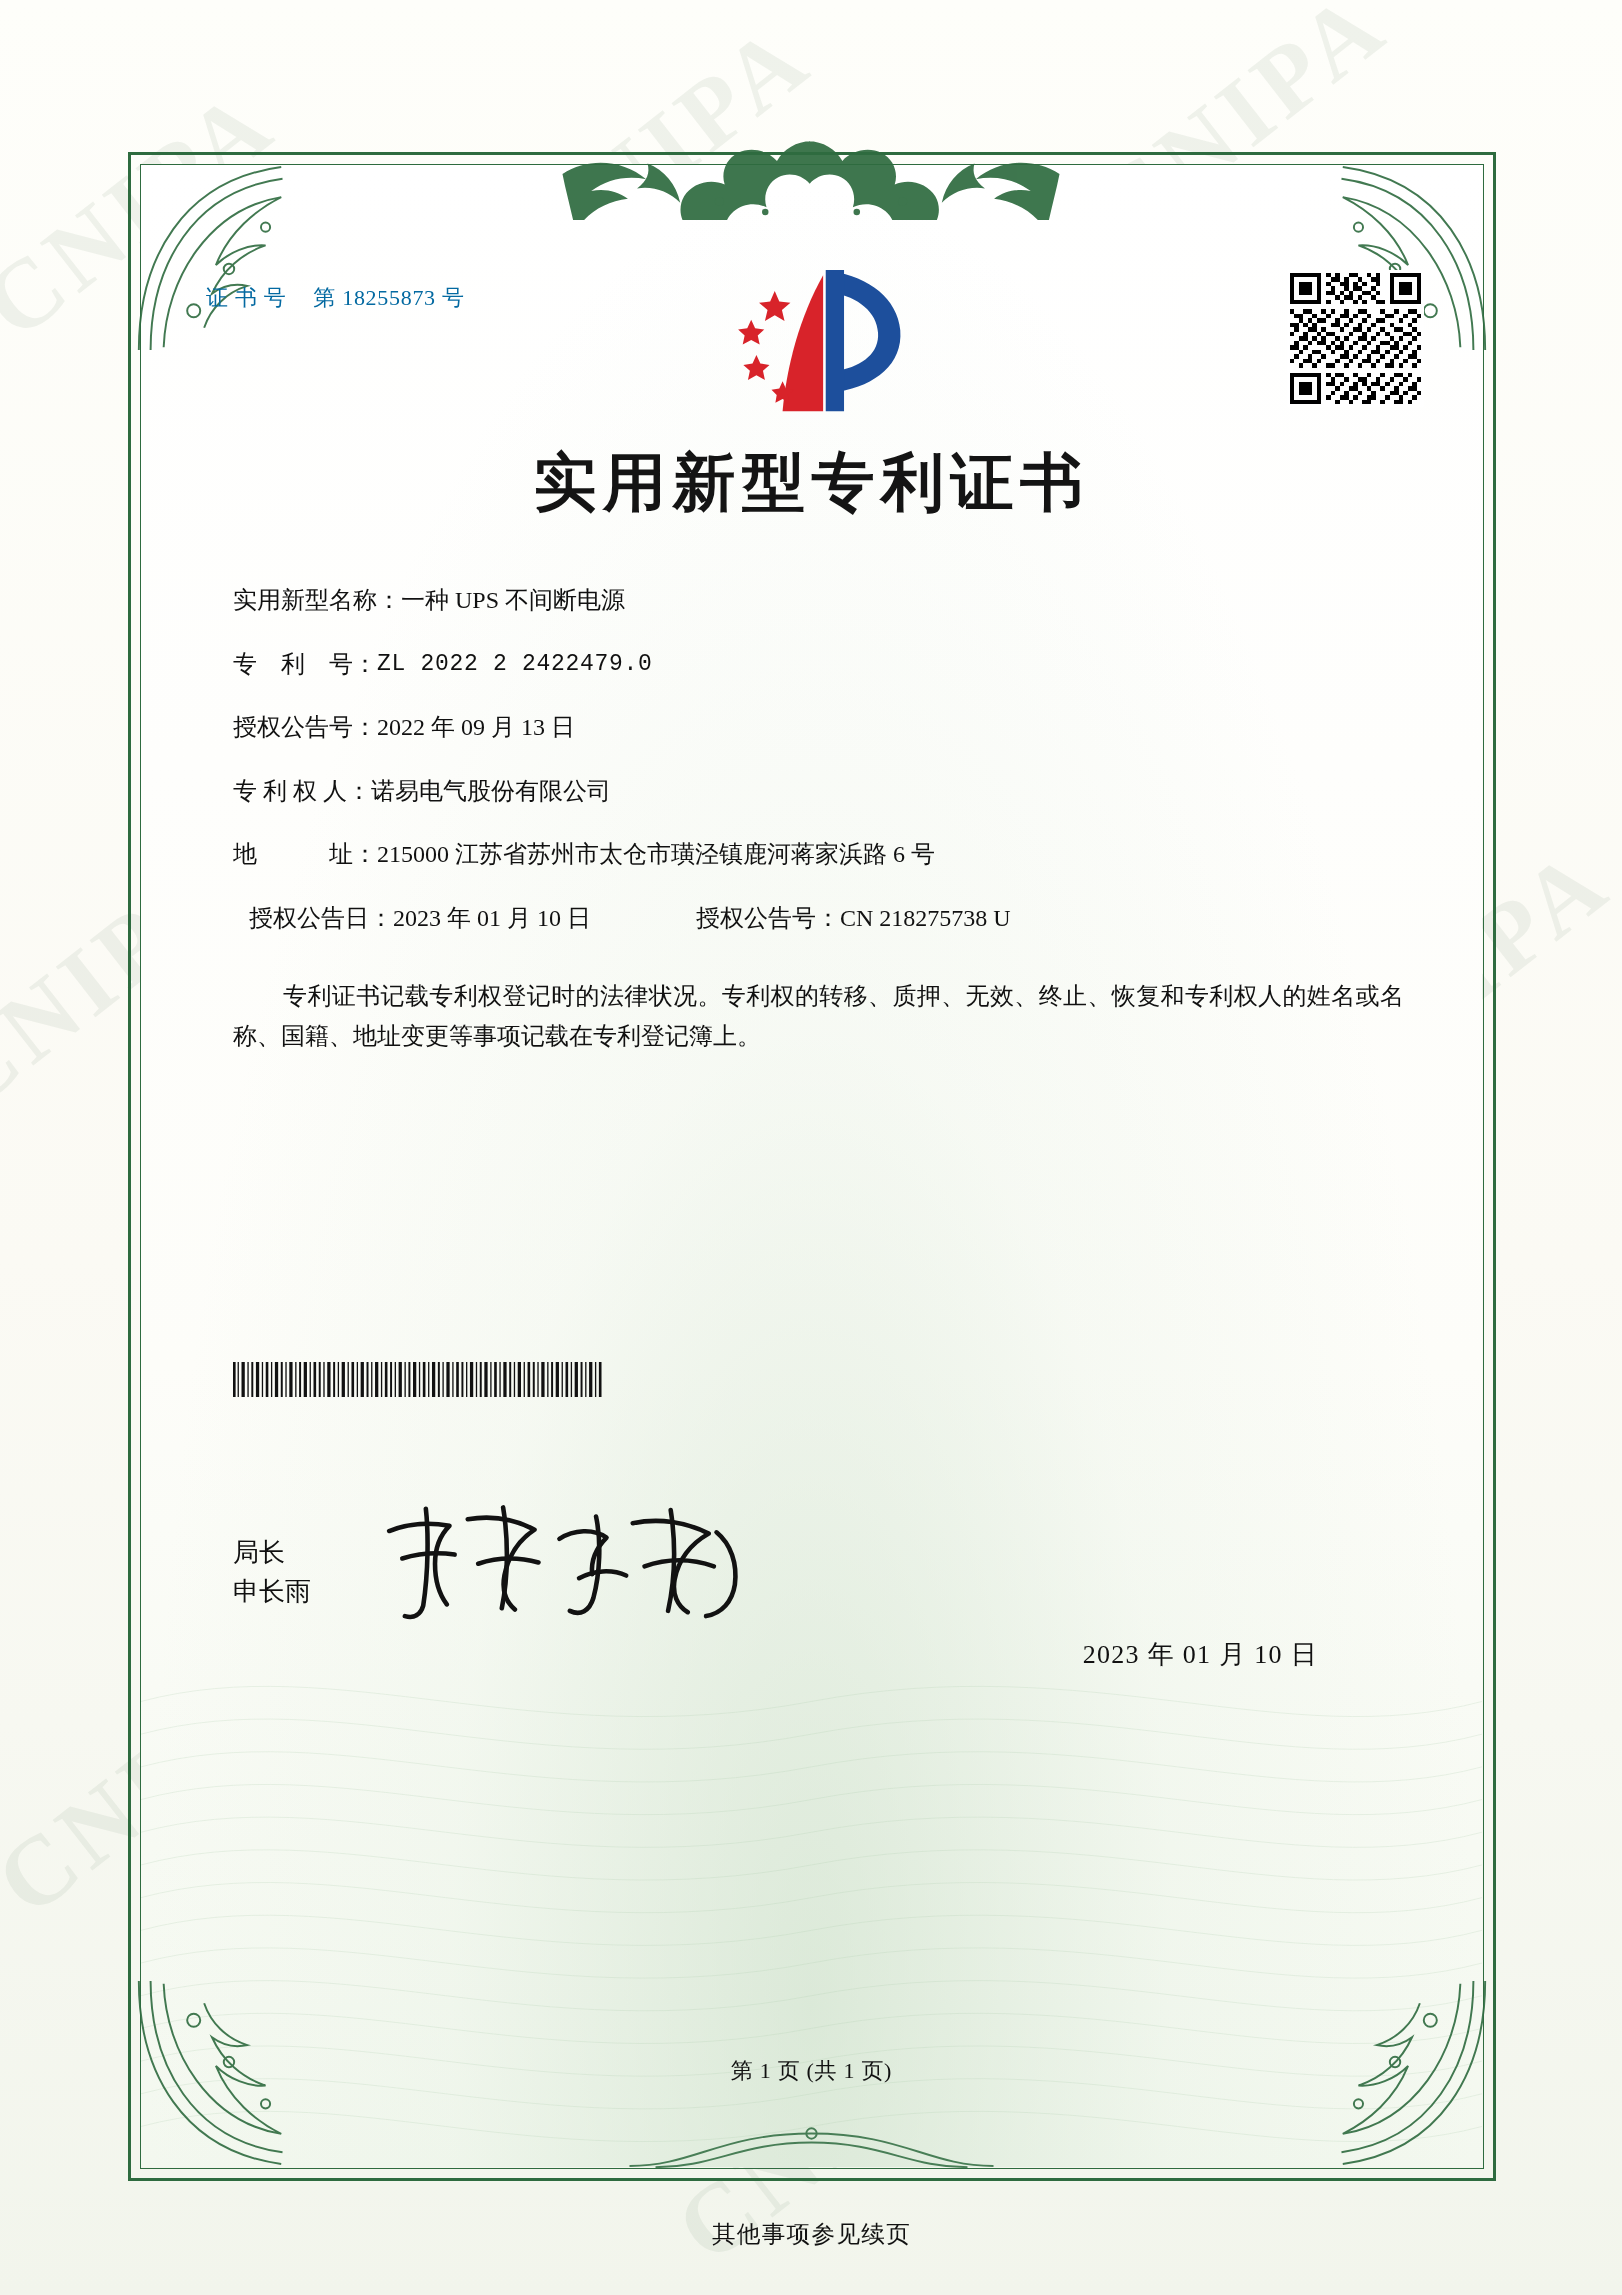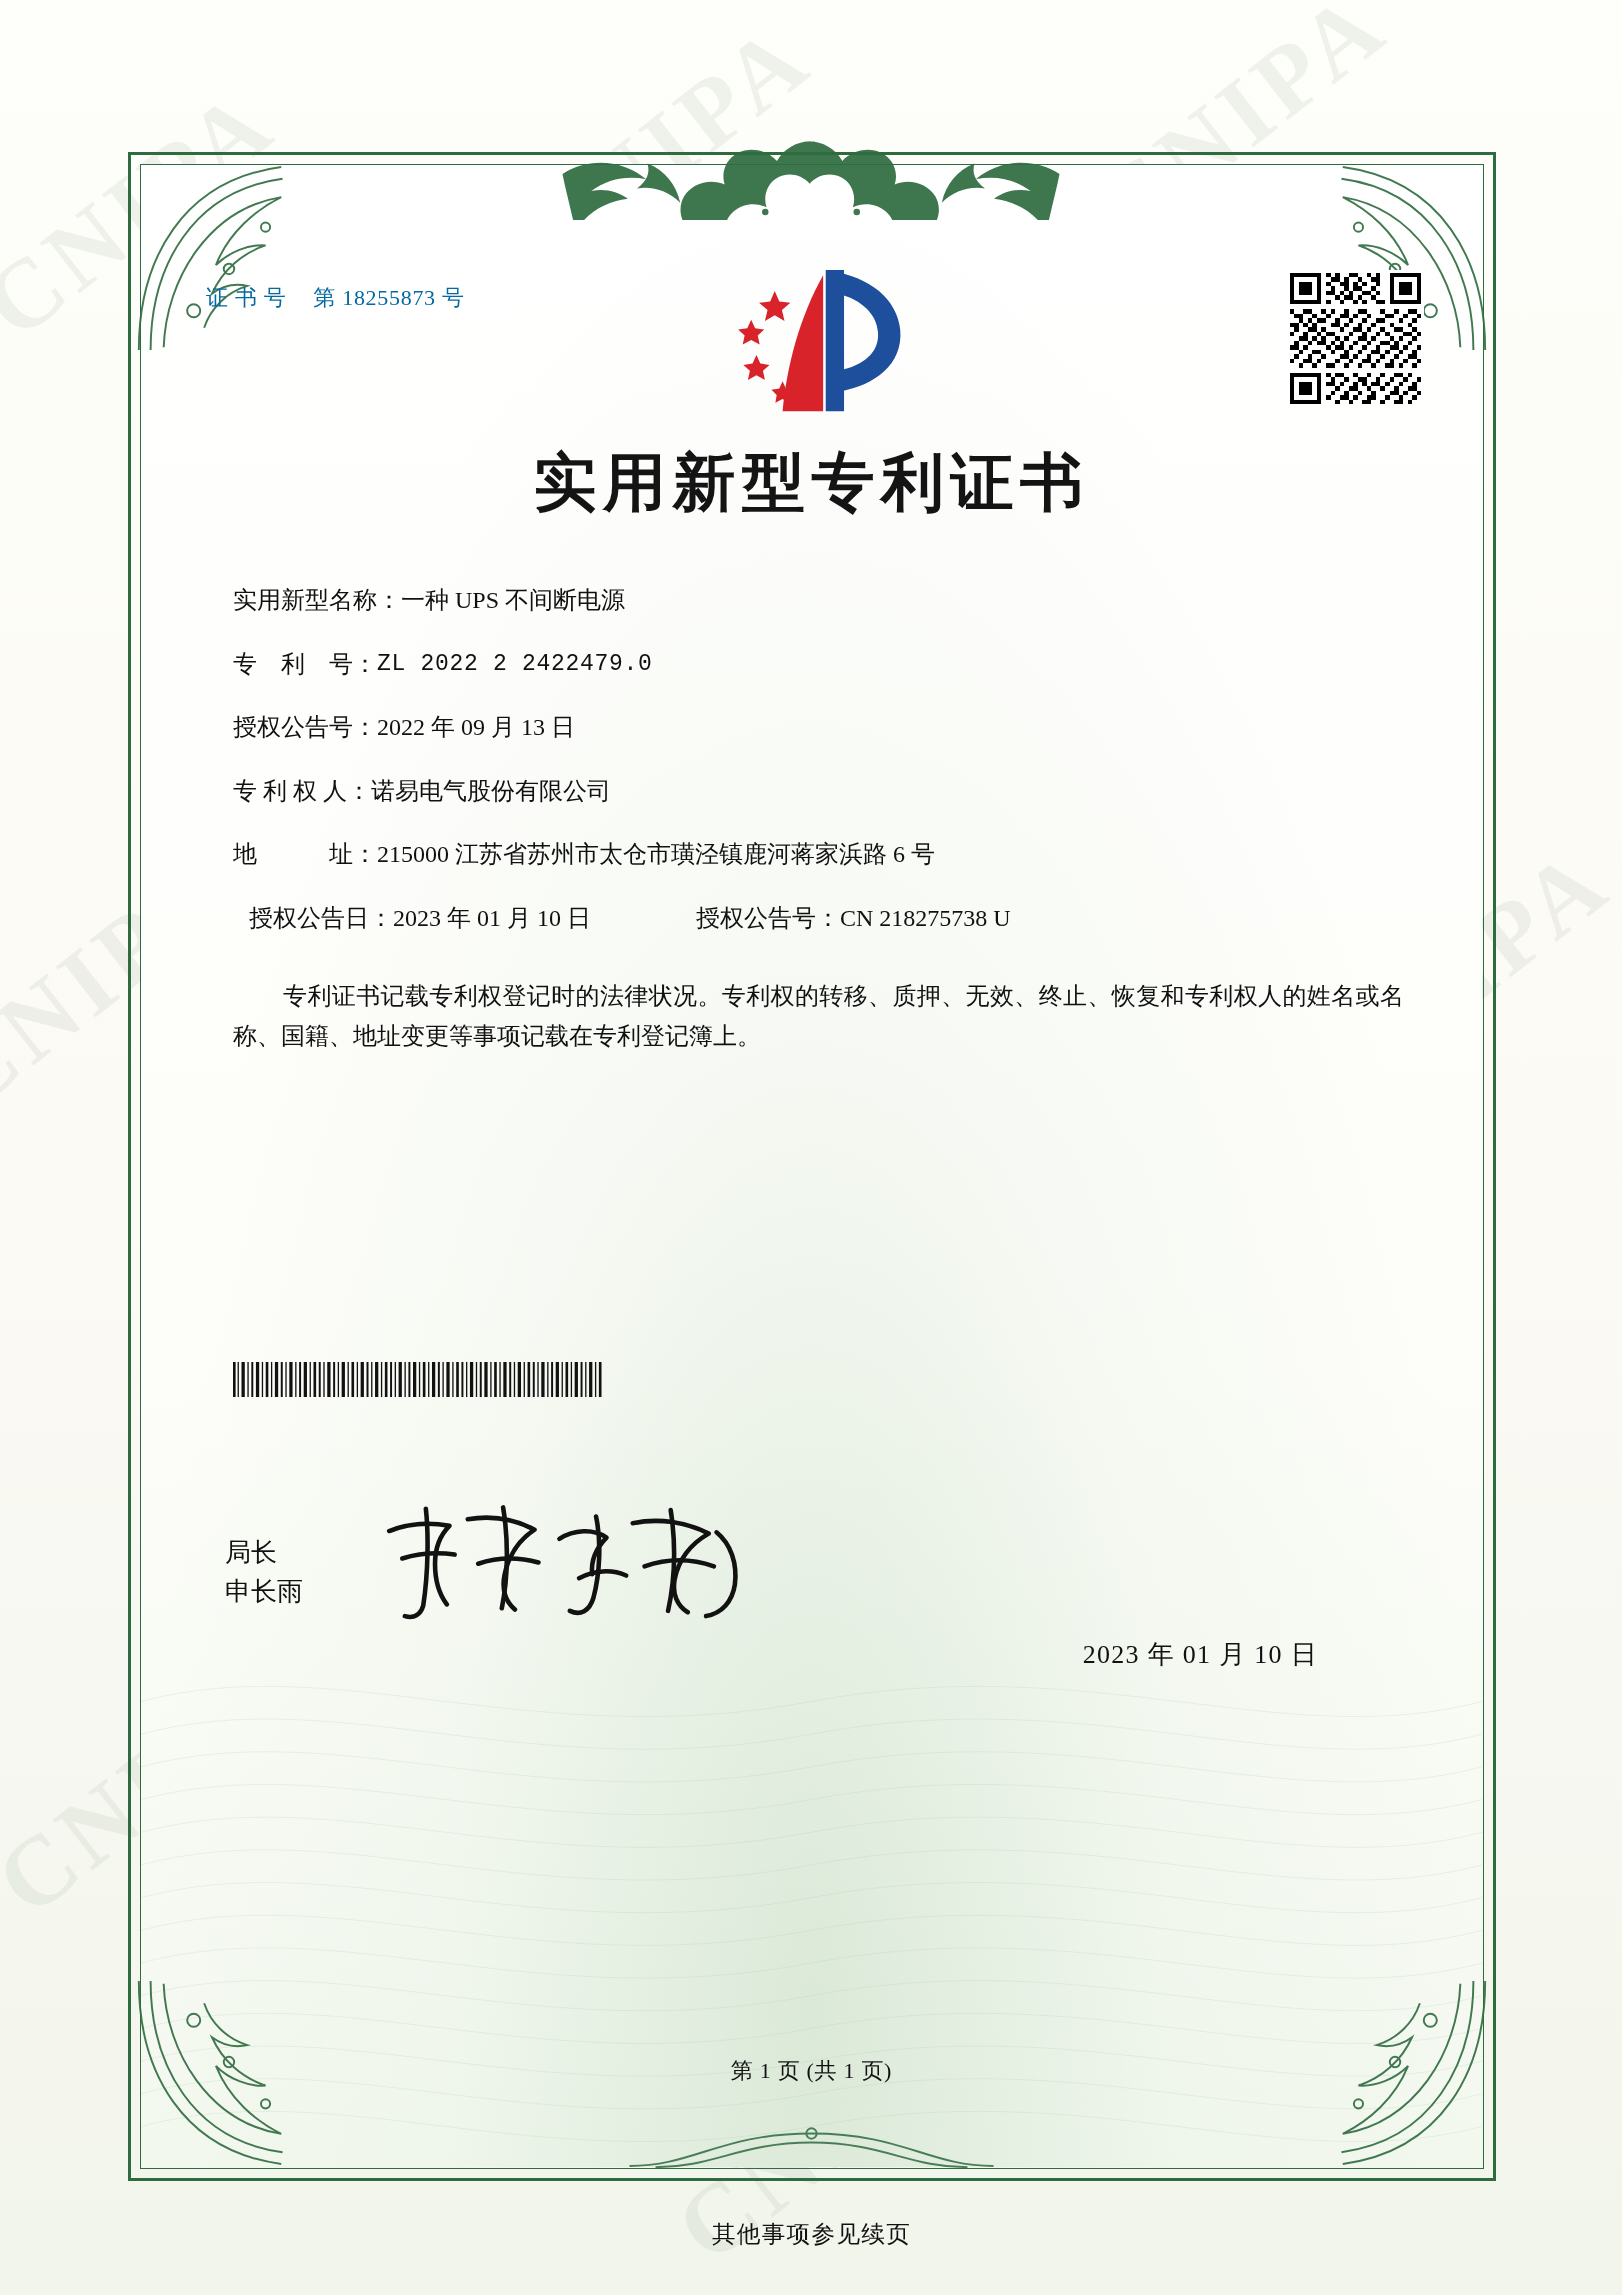--- a/index.html
+++ b/index.html
@@ -186,21 +186,21 @@
   .barcode {
     position: absolute;
     left: 92px;
     top: 1197px;
     width: 432px;
     height: 35px;
   }
 
   .signature-block {
     position: absolute;
-    left: 84px;
+    left: 92px;
     top: 1368px;
     font-size: 26px;
     line-height: 1.5;
     color: #111;
   }
   .sig-image {
     position: absolute;
     left: 222px;
     top: 1328px;
     width: 419px;

